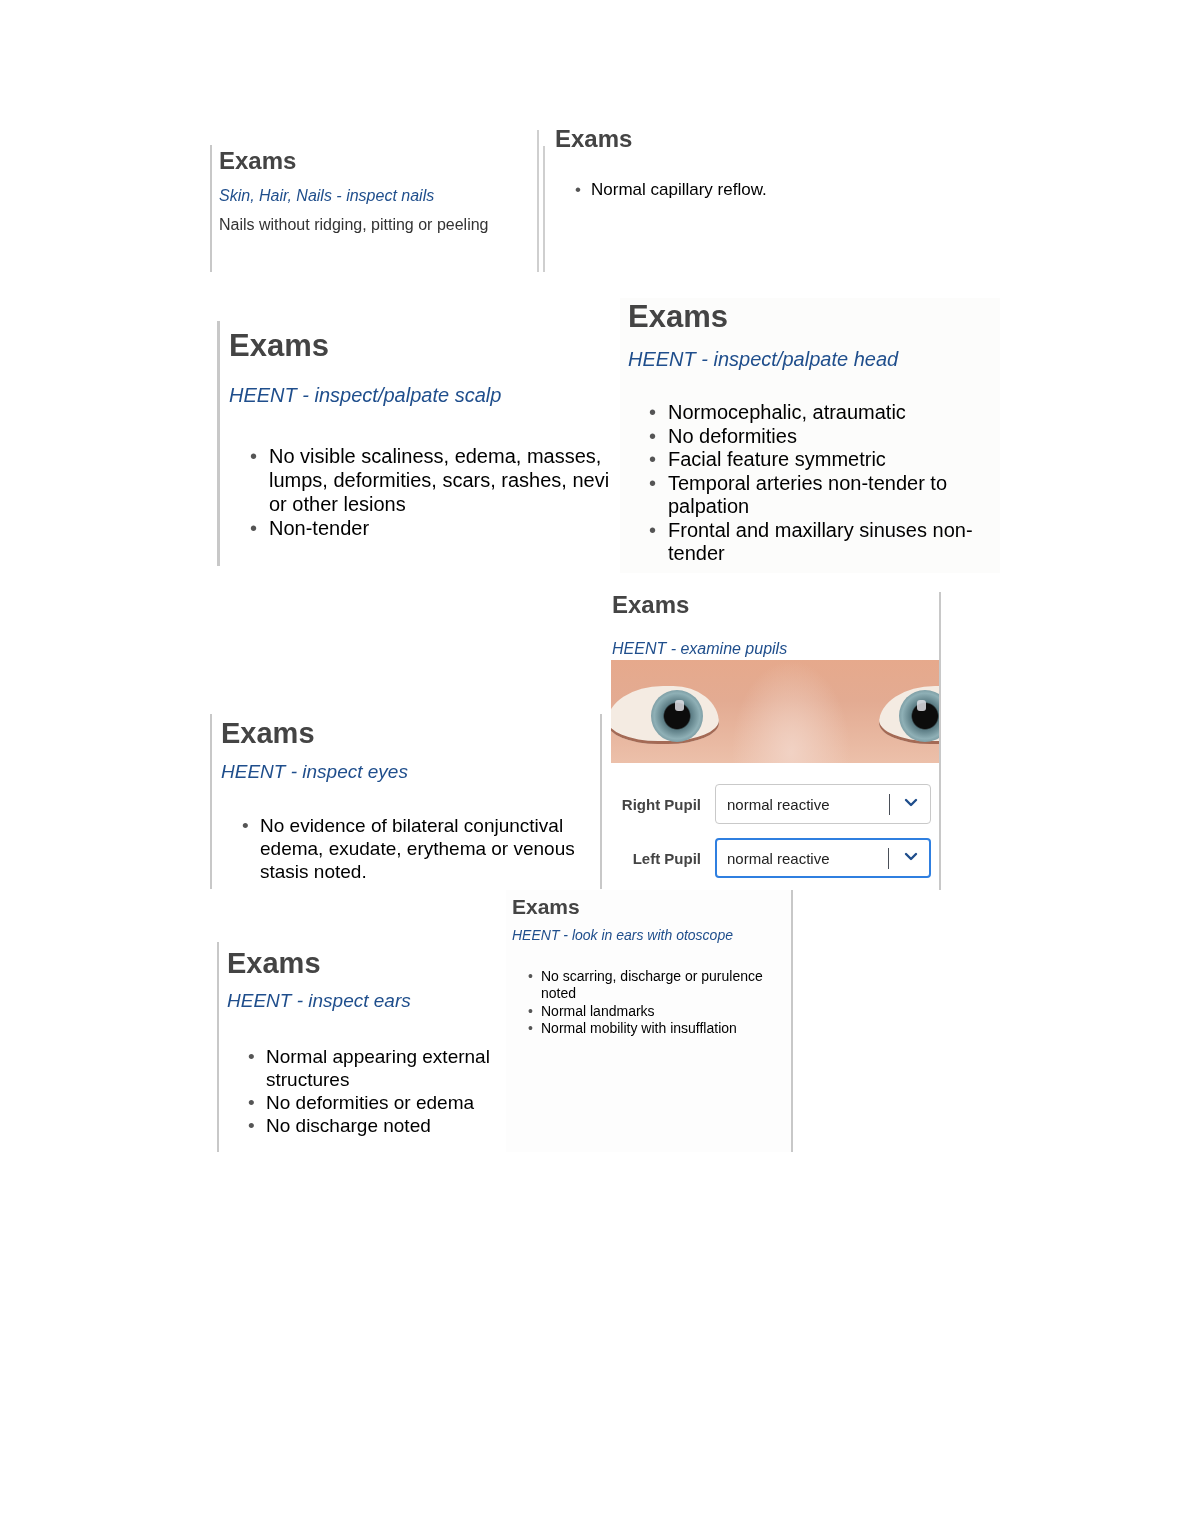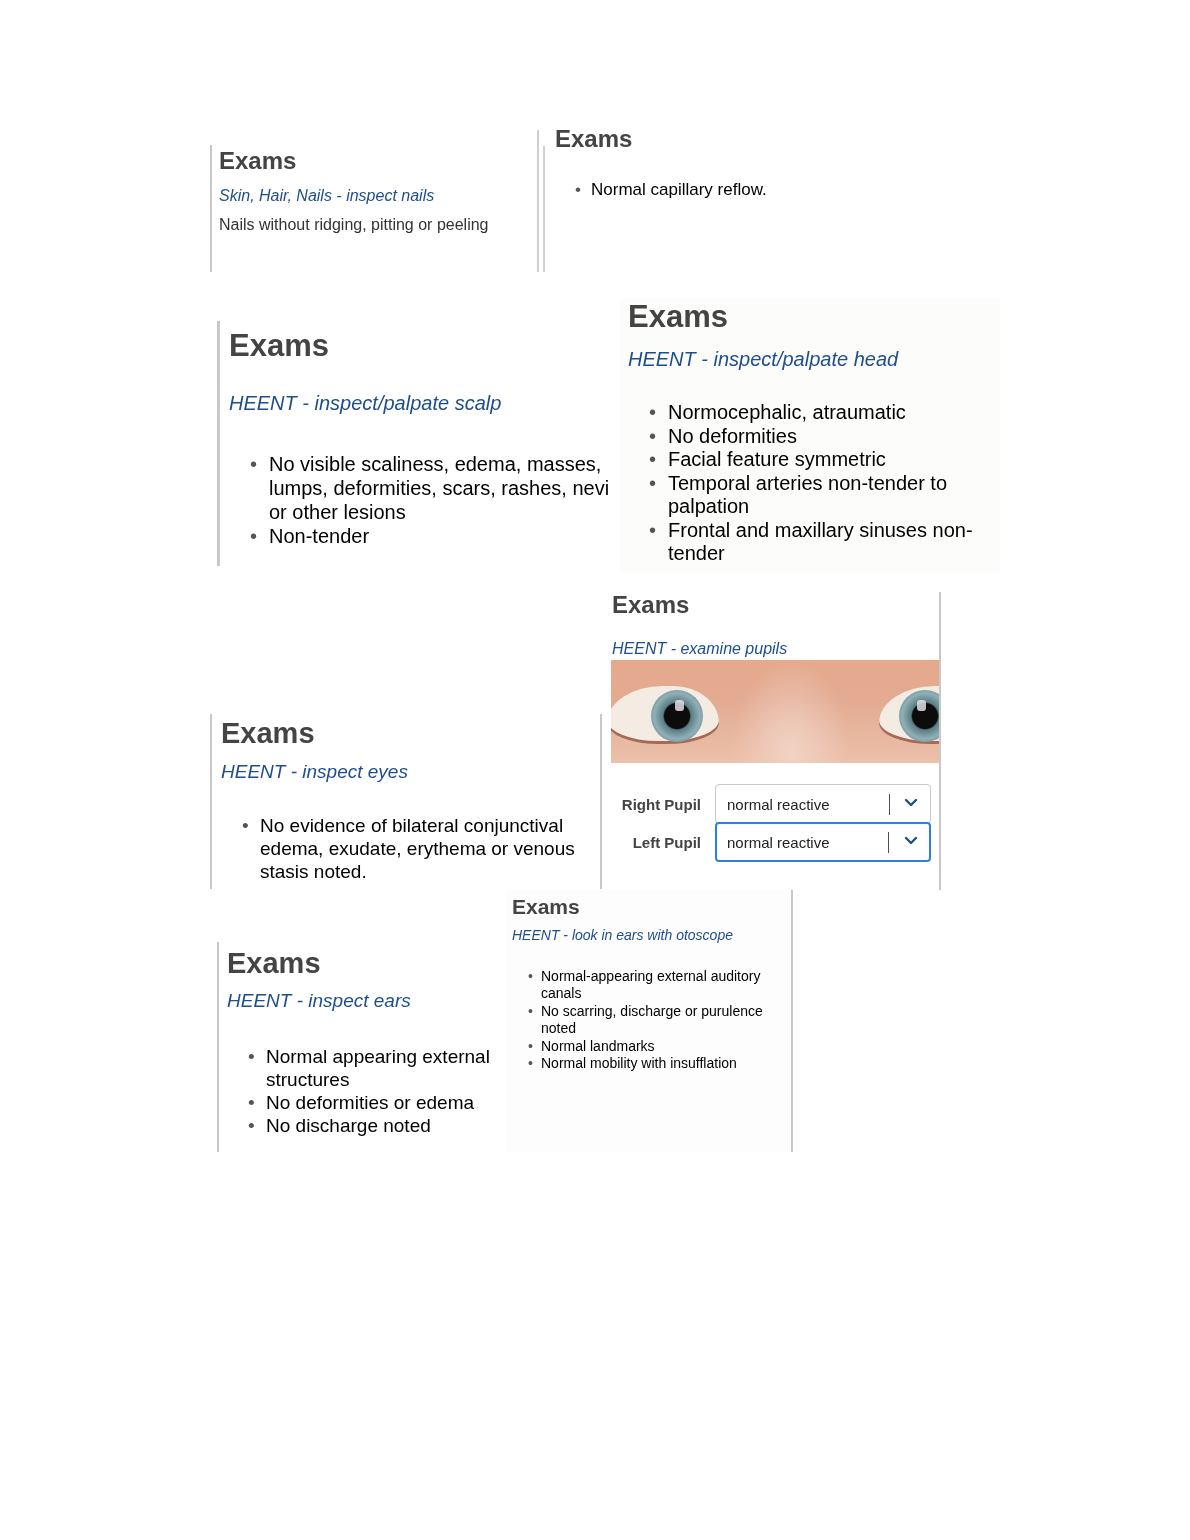--- a/index.html
+++ b/index.html
@@ -61,21 +61,21 @@
     }
     #p-cap h2 { font-size: 24px; margin-top: -4px; height: 26px; overflow: hidden; }
     #p-cap .sub { font-size: 17px; margin-top: 7px; width: 300px; }
     #p-cap ul { margin-top: 28px; padding-left: 36px; }
     #p-cap ul li { font-size: 17px; }
     #p-cap ul li::before { left: -16px; }
 
     
     #p-scalp { left: 217px; top: 321px; width: 405px; height: 245px; padding-left: 9px; border-left: 3px solid #c8c8c8; }
     #p-scalp h2 { font-size: 31px; margin-top: 8px; }
-    #p-scalp .sub { font-size: 20px; margin-top: 28px; }
+    #p-scalp .sub { font-size: 20px; margin-top: 20px; }
     #p-scalp ul { margin-top: 36px; padding-left: 40px; }
     #p-scalp ul li { font-size: 20px; line-height: 24px; width: 355px; }
     #p-scalp ul li::before { left: -19px; }
 
     
     #p-head { left: 620px; top: 298px; width: 380px; height: 275px; padding-left: 8px; background: #fcfcfb; }
     #p-head h2 { font-size: 31px; margin-top: 2px; }
     #p-head .sub { font-size: 20px; margin-top: 13px; }
     #p-head ul { margin-top: 29px; padding-left: 40px; }
     #p-head ul li { font-size: 20px; line-height: 23.5px; width: 320px; }
@@ -227,21 +227,21 @@
     <span class="lbl">Right Pupil</span>
     <div class="select">
       <span class="val">normal reactive</span>
       <span class="sep"></span>
       <svg class="chev" viewBox="0 0 14 10">
         <polyline points="2,2 7,7 12,2" fill="none" stroke="#1f4e8c" stroke-width="2.4" stroke-linecap="round" stroke-linejoin="round"></polyline>
       </svg>
     </div>
   </div>
 
-  <div class="pupil-row" style="top:230px;">
+  <div class="pupil-row" style="top:246px;">
     <span class="lbl">Left Pupil</span>
     <div class="select focused">
       <span class="val" style="top:10px; left:10px;">normal reactive</span>
       <span class="sep" style="top:8px;"></span>
       <svg class="chev" viewBox="0 0 14 10" style="top:12px; right:11px;">
         <polyline points="2,2 7,7 12,2" fill="none" stroke="#1f4e8c" stroke-width="2.4" stroke-linecap="round" stroke-linejoin="round"></polyline>
       </svg>
     </div>
   </div>
 </section>
@@ -253,18 +253,17 @@
     <li>Normal appearing external structures</li>
     <li>No deformities or edema</li>
     <li>No discharge noted</li>
   </ul>
 </section>
 
 <section class="panel" id="p-oto">
   <h2>Exams</h2>
   <div class="sub">HEENT - look in ears with otoscope</div>
   <ul>
-    <li>Normal-appearing external auditory canals</li>
     <li>No scarring, discharge or purulence noted</li>
     <li>Normal landmarks</li>
     <li>Normal mobility with insufflation</li>
   </ul>
 </section>
 
 </body></html>

